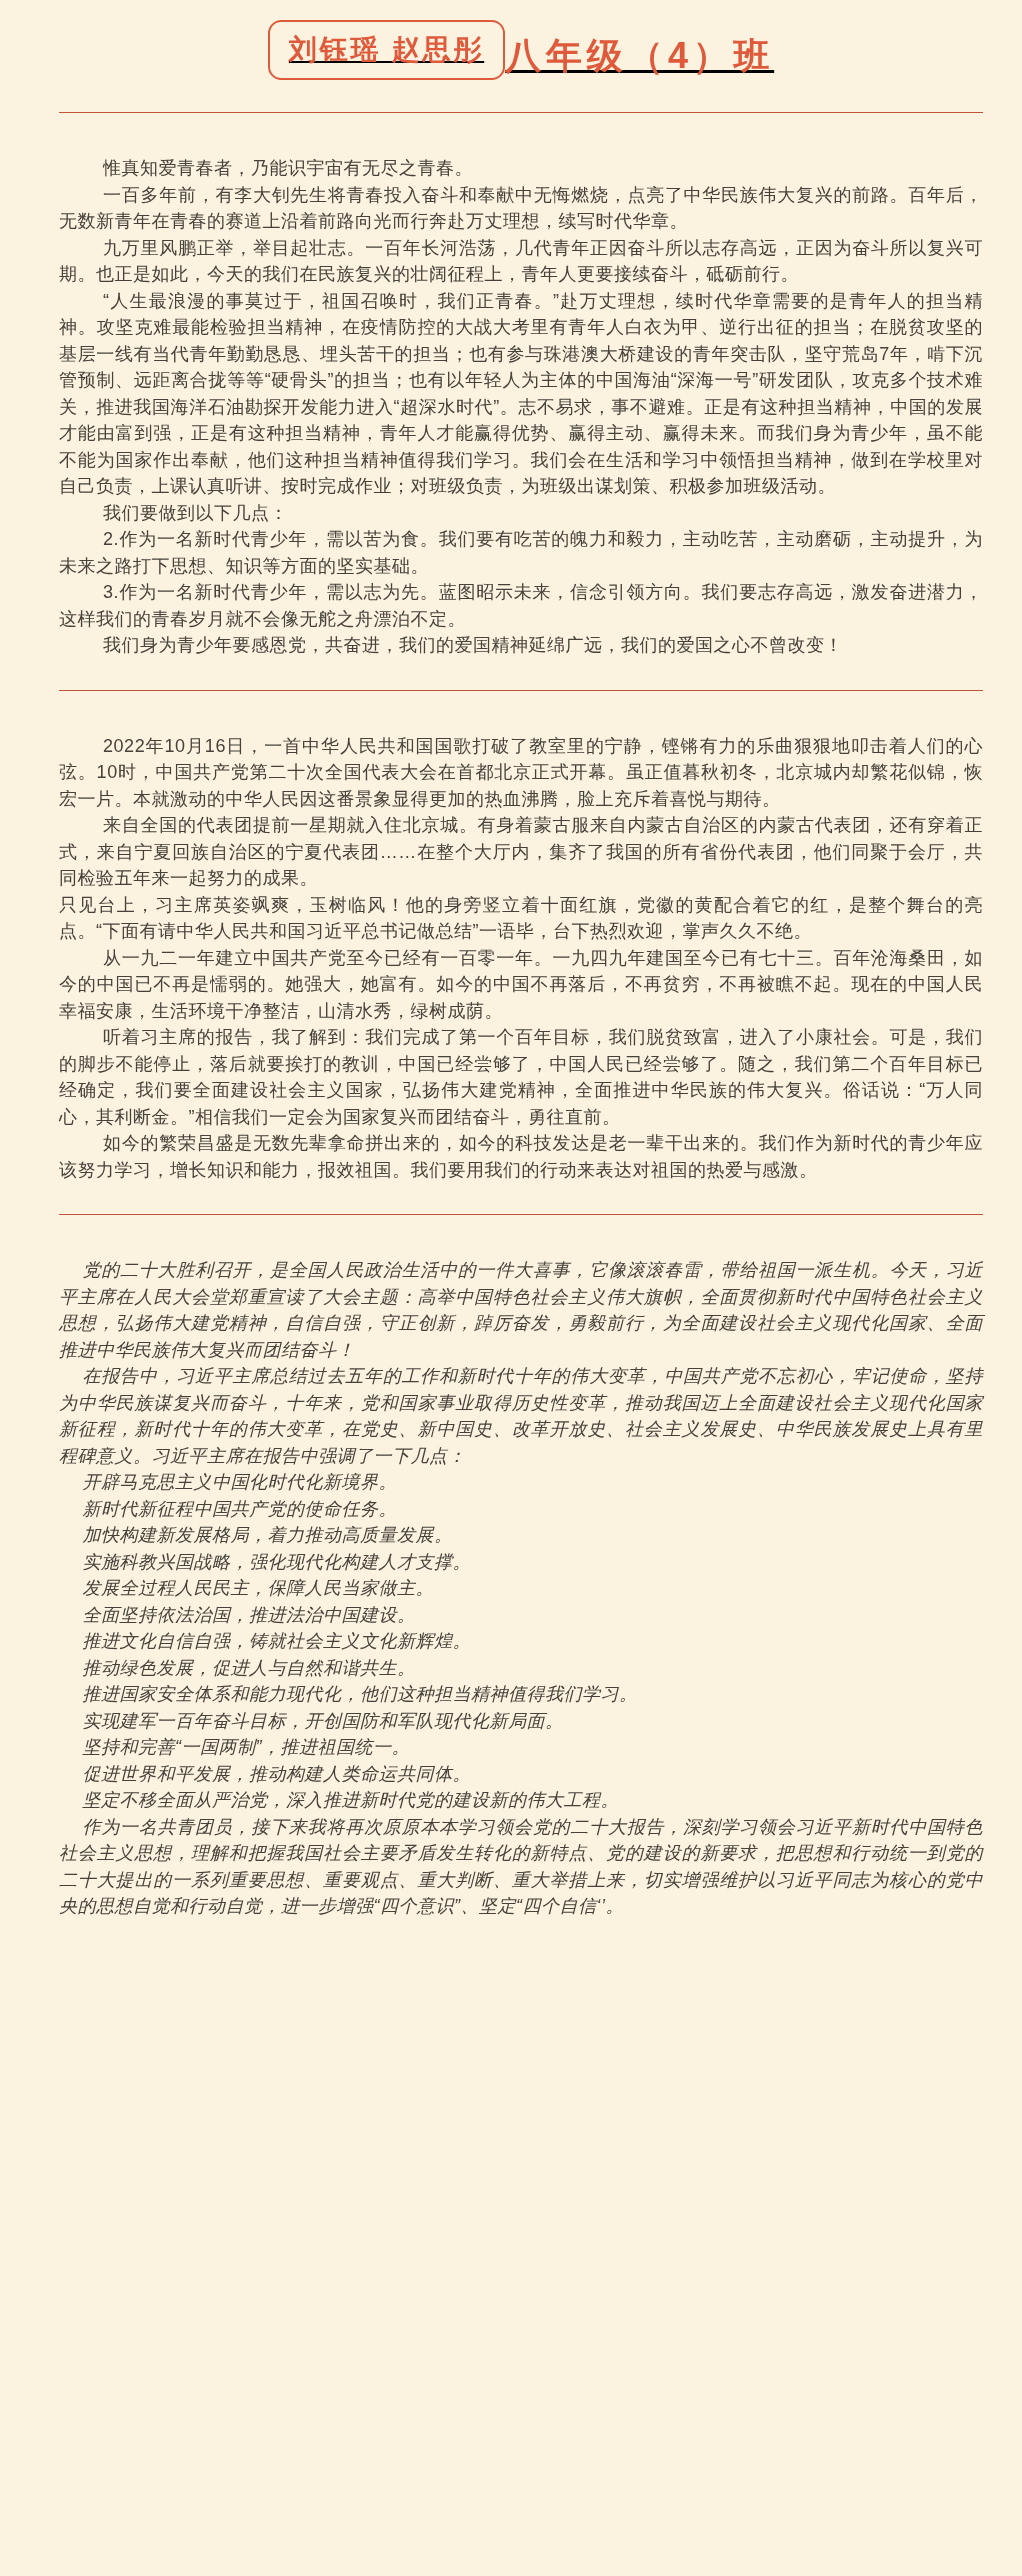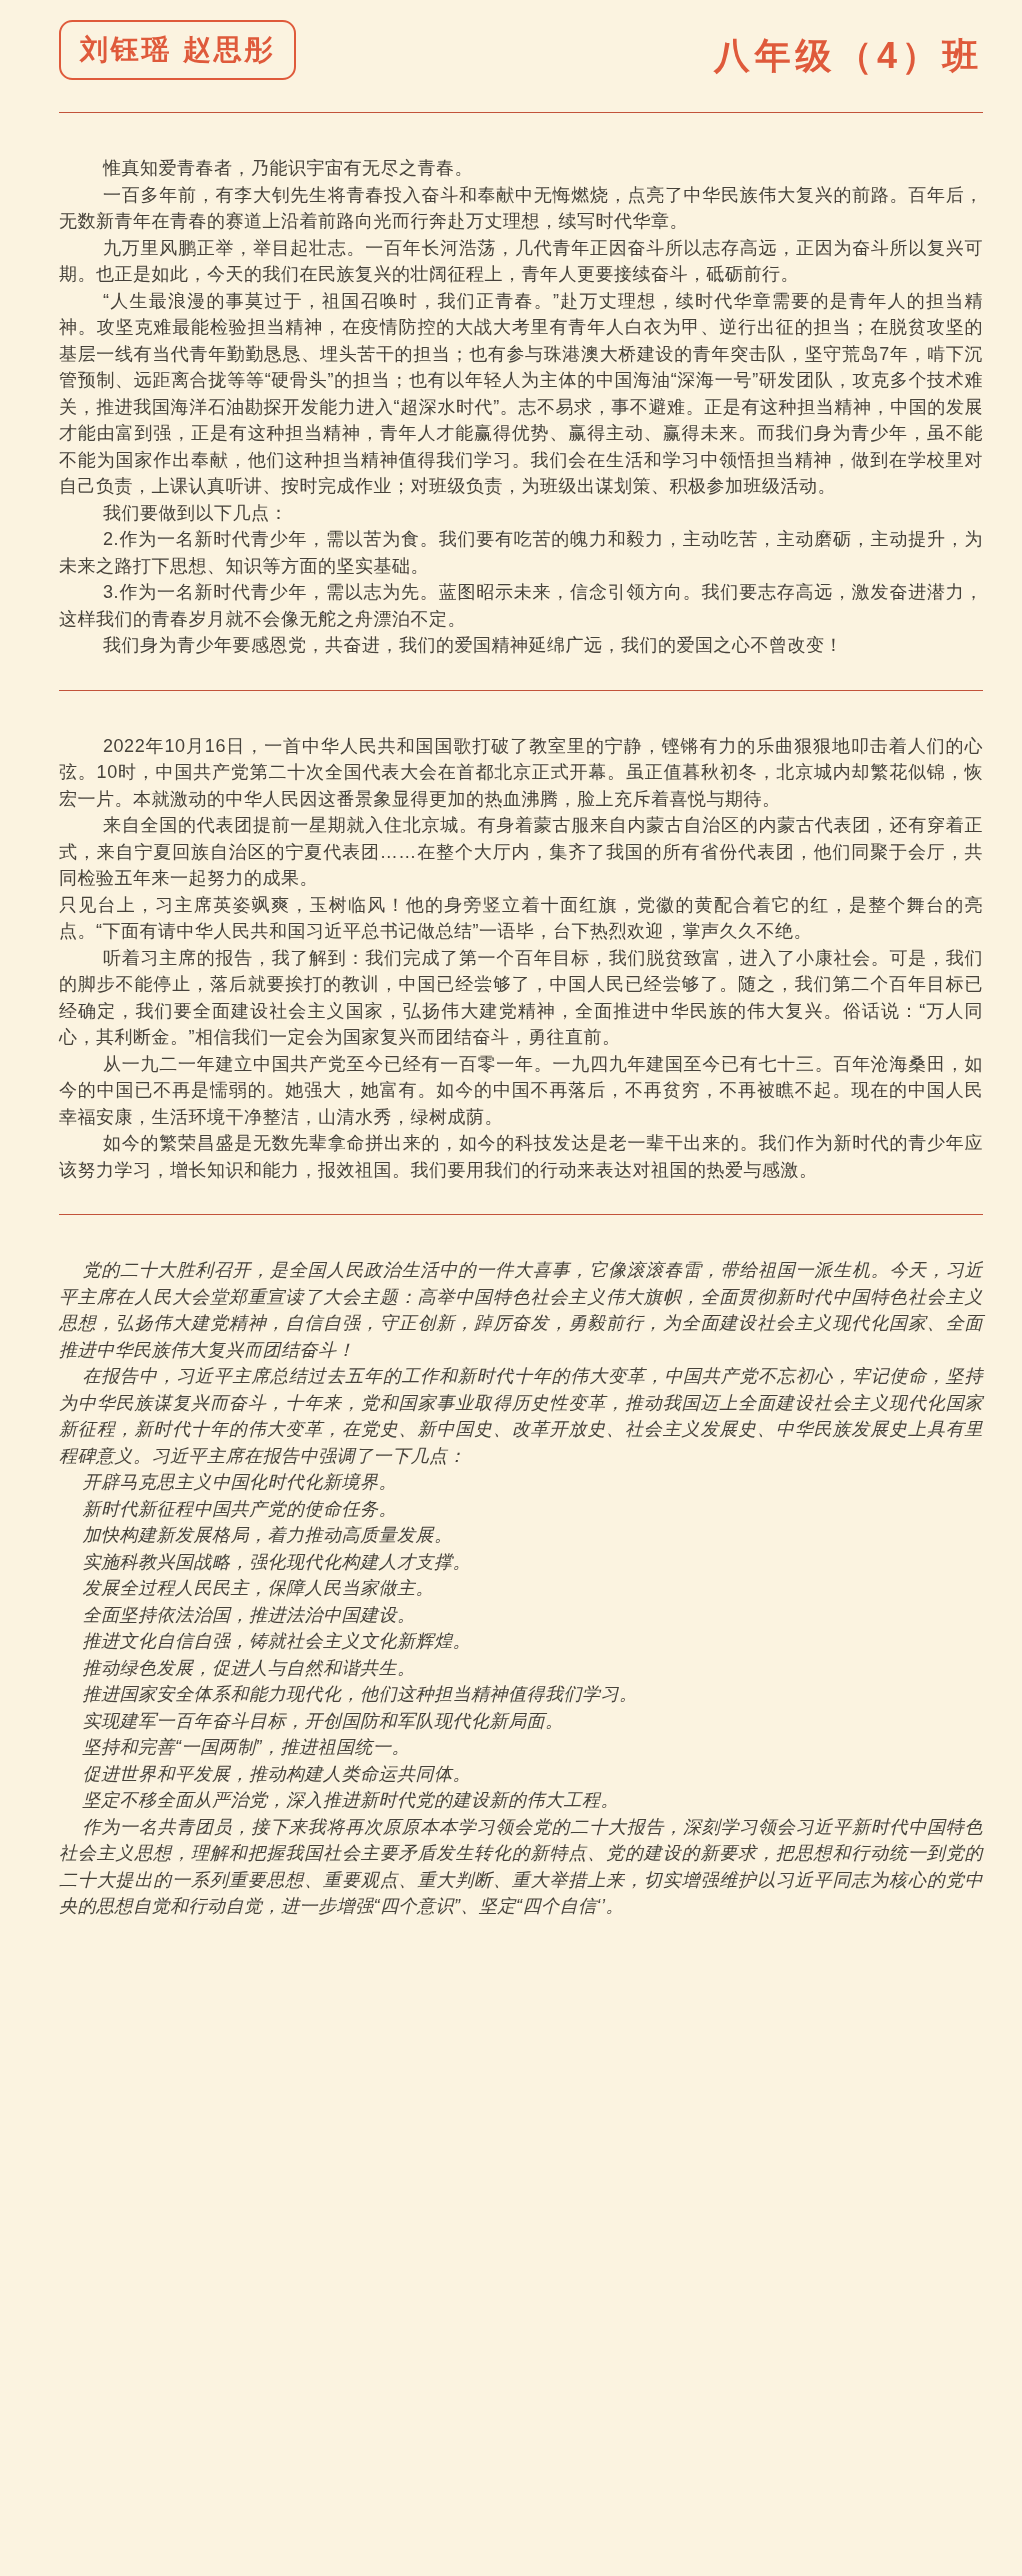--- a/index.html
+++ b/index.html
@@ -11,21 +11,22 @@
     box-sizing:border-box;
   }
   .page{
     padding:19px 40px 24.6px 59px;
   }
   .entry{margin-top:0;}
   .entry + .entry{margin-top:28px;}
   .entry-header{
     display:flex;
     align-items:center;
-    justify-content:space-between;
+    justify-content:center;
+    text-decoration:underline;
   }
   .author-box{
     display:inline-block;
     border:2.4px solid var(--accent,#df5a3b);
     border-radius:13.3px;
     padding:12.3px 19px;
     color:var(--accent,#df5a3b);
     font-size:28px;
     font-weight:600;
     letter-spacing:2.8px;
@@ -82,22 +83,22 @@
         <p class="ind2">我们身为青少年要感恩党，共奋进，我们的爱国精神延绵广远，我们的爱国之心不曾改变！</p>
       </div>
   </section>
 
   <section class="entry">
     <hr class="divider">
     <div class="entry-body">
         <p class="ind2">2022年10月16日，一首中华人民共和国国歌打破了教室里的宁静，铿锵有力的乐曲狠狠地叩击着人们的心弦。10时，中国共产党第二十次全国代表大会在首都北京正式开幕。虽正值暮秋初冬，北京城内却繁花似锦，恢宏一片。本就激动的中华人民因这番景象显得更加的热血沸腾，脸上充斥着喜悦与期待。</p>
         <p class="ind2">来自全国的代表团提前一星期就入住北京城。有身着蒙古服来自内蒙古自治区的内蒙古代表团，还有穿着正式，来自宁夏回族自治区的宁夏代表团……在整个大厅内，集齐了我国的所有省份代表团，他们同聚于会厅，共同检验五年来一起努力的成果。</p>
         <p class="ind0">只见台上，习主席英姿飒爽，玉树临风！他的身旁竖立着十面红旗，党徽的黄配合着它的红，是整个舞台的亮点。“下面有请中华人民共和国习近平总书记做总结”一语毕，台下热烈欢迎，掌声久久不绝。</p>
+        <p class="ind2">从一九二一年建立中国共产党至今已经有一百零一年。一九四九年建国至今已有七十三。百年沧海桑田，如今的中国已不再是懦弱的。她强大，她富有。如今的中国不再落后，不再贫穷，不再被瞧不起。现在的中国人民幸福安康，生活环境干净整洁，山清水秀，绿树成荫。</p>
         <p class="ind2">听着习主席的报告，我了解到：我们完成了第一个百年目标，我们脱贫致富，进入了小康社会。可是，我们的脚步不能停止，落后就要挨打的教训，中国已经尝够了，中国人民已经尝够了。随之，我们第二个百年目标已经确定，我们要全面建设社会主义国家，弘扬伟大建党精神，全面推进中华民族的伟大复兴。俗话说：“万人同心，其利断金。”相信我们一定会为国家复兴而团结奋斗，勇往直前。</p>
-        <p class="ind2">从一九二一年建立中国共产党至今已经有一百零一年。一九四九年建国至今已有七十三。百年沧海桑田，如今的中国已不再是懦弱的。她强大，她富有。如今的中国不再落后，不再贫穷，不再被瞧不起。现在的中国人民幸福安康，生活环境干净整洁，山清水秀，绿树成荫。</p>
         <p class="ind2">如今的繁荣昌盛是无数先辈拿命拼出来的，如今的科技发达是老一辈干出来的。我们作为新时代的青少年应该努力学习，增长知识和能力，报效祖国。我们要用我们的行动来表达对祖国的热爱与感激。</p>
       </div>
   </section>
 
   <section class="entry">
     <hr class="divider">
     <div class="entry-body">
         <p class="ind1">党的二十大胜利召开，是全国人民政治生活中的一件大喜事，它像滚滚春雷，带给祖国一派生机。今天，习近平主席在人民大会堂郑重宣读了大会主题：高举中国特色社会主义伟大旗帜，全面贯彻新时代中国特色社会主义思想，弘扬伟大建党精神，自信自强，守正创新，踔厉奋发，勇毅前行，为全面建设社会主义现代化国家、全面推进中华民族伟大复兴而团结奋斗！</p>
         <p class="ind1">在报告中，习近平主席总结过去五年的工作和新时代十年的伟大变革，中国共产党不忘初心，牢记使命，坚持为中华民族谋复兴而奋斗，十年来，党和国家事业取得历史性变革，推动我国迈上全面建设社会主义现代化国家新征程，新时代十年的伟大变革，在党史、新中国史、改革开放史、社会主义发展史、中华民族发展史上具有里程碑意义。习近平主席在报告中强调了一下几点：</p>
         <p class="ind1">开辟马克思主义中国化时代化新境界。</p>

